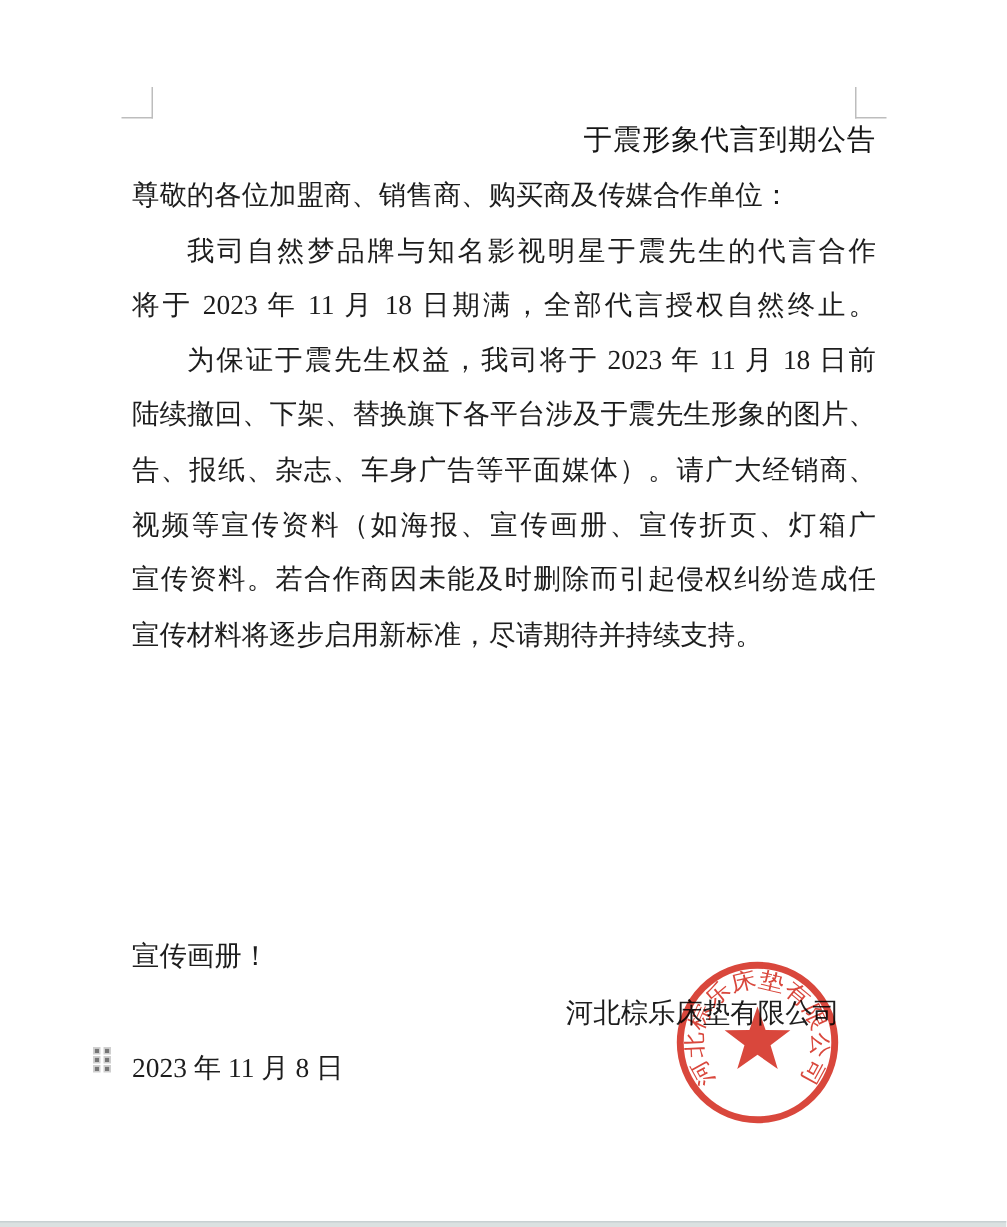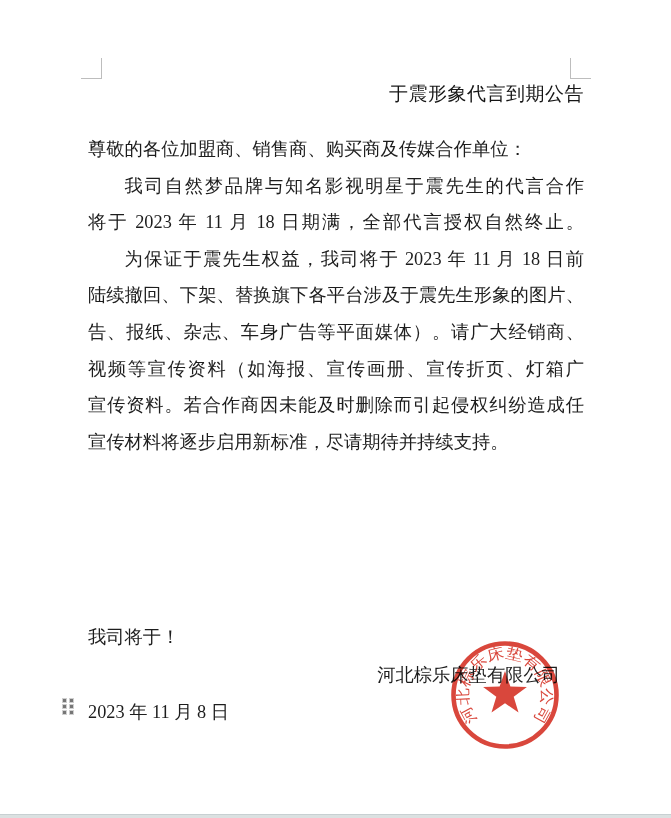--- a/index.html
+++ b/index.html
@@ -13,21 +13,21 @@
   
   .crop { position:absolute; width:21px; height:21px; top:58px; }
   .crop.tl { left:81px;  border-right:1.4px solid #bdbdbd; border-bottom:1.4px solid #bdbdbd; }
   .crop.tr { left:570px; border-left:1.4px solid #bdbdbd;  border-bottom:1.4px solid #bdbdbd; }
 
   
   .doc-title {
     position:absolute; left:88px; width:496px; top:75px; height:37px; line-height:37px;
     font-size:19px; text-align:right; letter-spacing:0.5px; color:#151515;
   }
-  .body-block { position:absolute; left:88px; width:496px; top:112px;margin-top:19px; }
+  .body-block { position:absolute; left:88px; width:496px; top:112px; }
   .line { height:36.6px; line-height:36.6px; font-size:18.3px; white-space:nowrap; color:#1d1d1d; }
   .line.jfy { white-space:normal; text-align:justify; text-align-last:justify; overflow:hidden; }
   .line.ind { padding-left:36.6px; }
 
   .close-block { position:absolute; left:88px; width:496px; top:619px; }
   .cline { height:37.5px; line-height:37.5px; font-size:18.3px; color:#1d1d1d; }
   .sig-company { text-align:right; padding-right:24px; }
   .sig-date    { text-align:left; padding-right:34px; }
 
   
@@ -60,21 +60,21 @@
     <div class="line jfy">将于 2023 年 11 月 18 日期满，全部代言授权自然终止。</div>
     <div class="line jfy ind">为保证于震先生权益，我司将于 2023 年 11 月 18 日前</div>
     <div class="line jfy">陆续撤回、下架、替换旗下各平台涉及于震先生形象的图片、</div>
     <div class="line jfy">告、报纸、杂志、车身广告等平面媒体）。请广大经销商、</div>
     <div class="line jfy">视频等宣传资料（如海报、宣传画册、宣传折页、灯箱广</div>
     <div class="line jfy">宣传资料。若合作商因未能及时删除而引起侵权纠纷造成任</div>
     <div class="line">宣传材料将逐步启用新标准，尽请期待并持续支持。</div>
   </div>
 
   <div class="close-block">
-    <div class="cline">我司将于！</div>
+    <div class="cline">宣传画册！</div>
     <div class="cline sig-company">河北棕乐床垫有限公司</div>
     <div class="cline sig-date">2023 年 11 月 8 日</div>
   </div>
 
   <svg class="stamp" viewBox="0 0 118 118" xmlns="http://www.w3.org/2000/svg" aria-hidden="true">
     <circle cx="59" cy="59" r="51.5" fill="none" stroke="#d6372b" stroke-width="4.6"></circle>
     <polygon fill="#d6372b" points="59,35 64.4,50.6 80.9,50.9 67.7,60.8 72.5,76.6 59,67.2 45.5,76.6 50.3,60.8 37.1,50.9 53.6,50.6"></polygon>
     <defs>
       <path id="sealArc" d="M 32.8 85.2 A 37 37 0 1 1 85.2 85.2" fill="none"></path>
     </defs>

